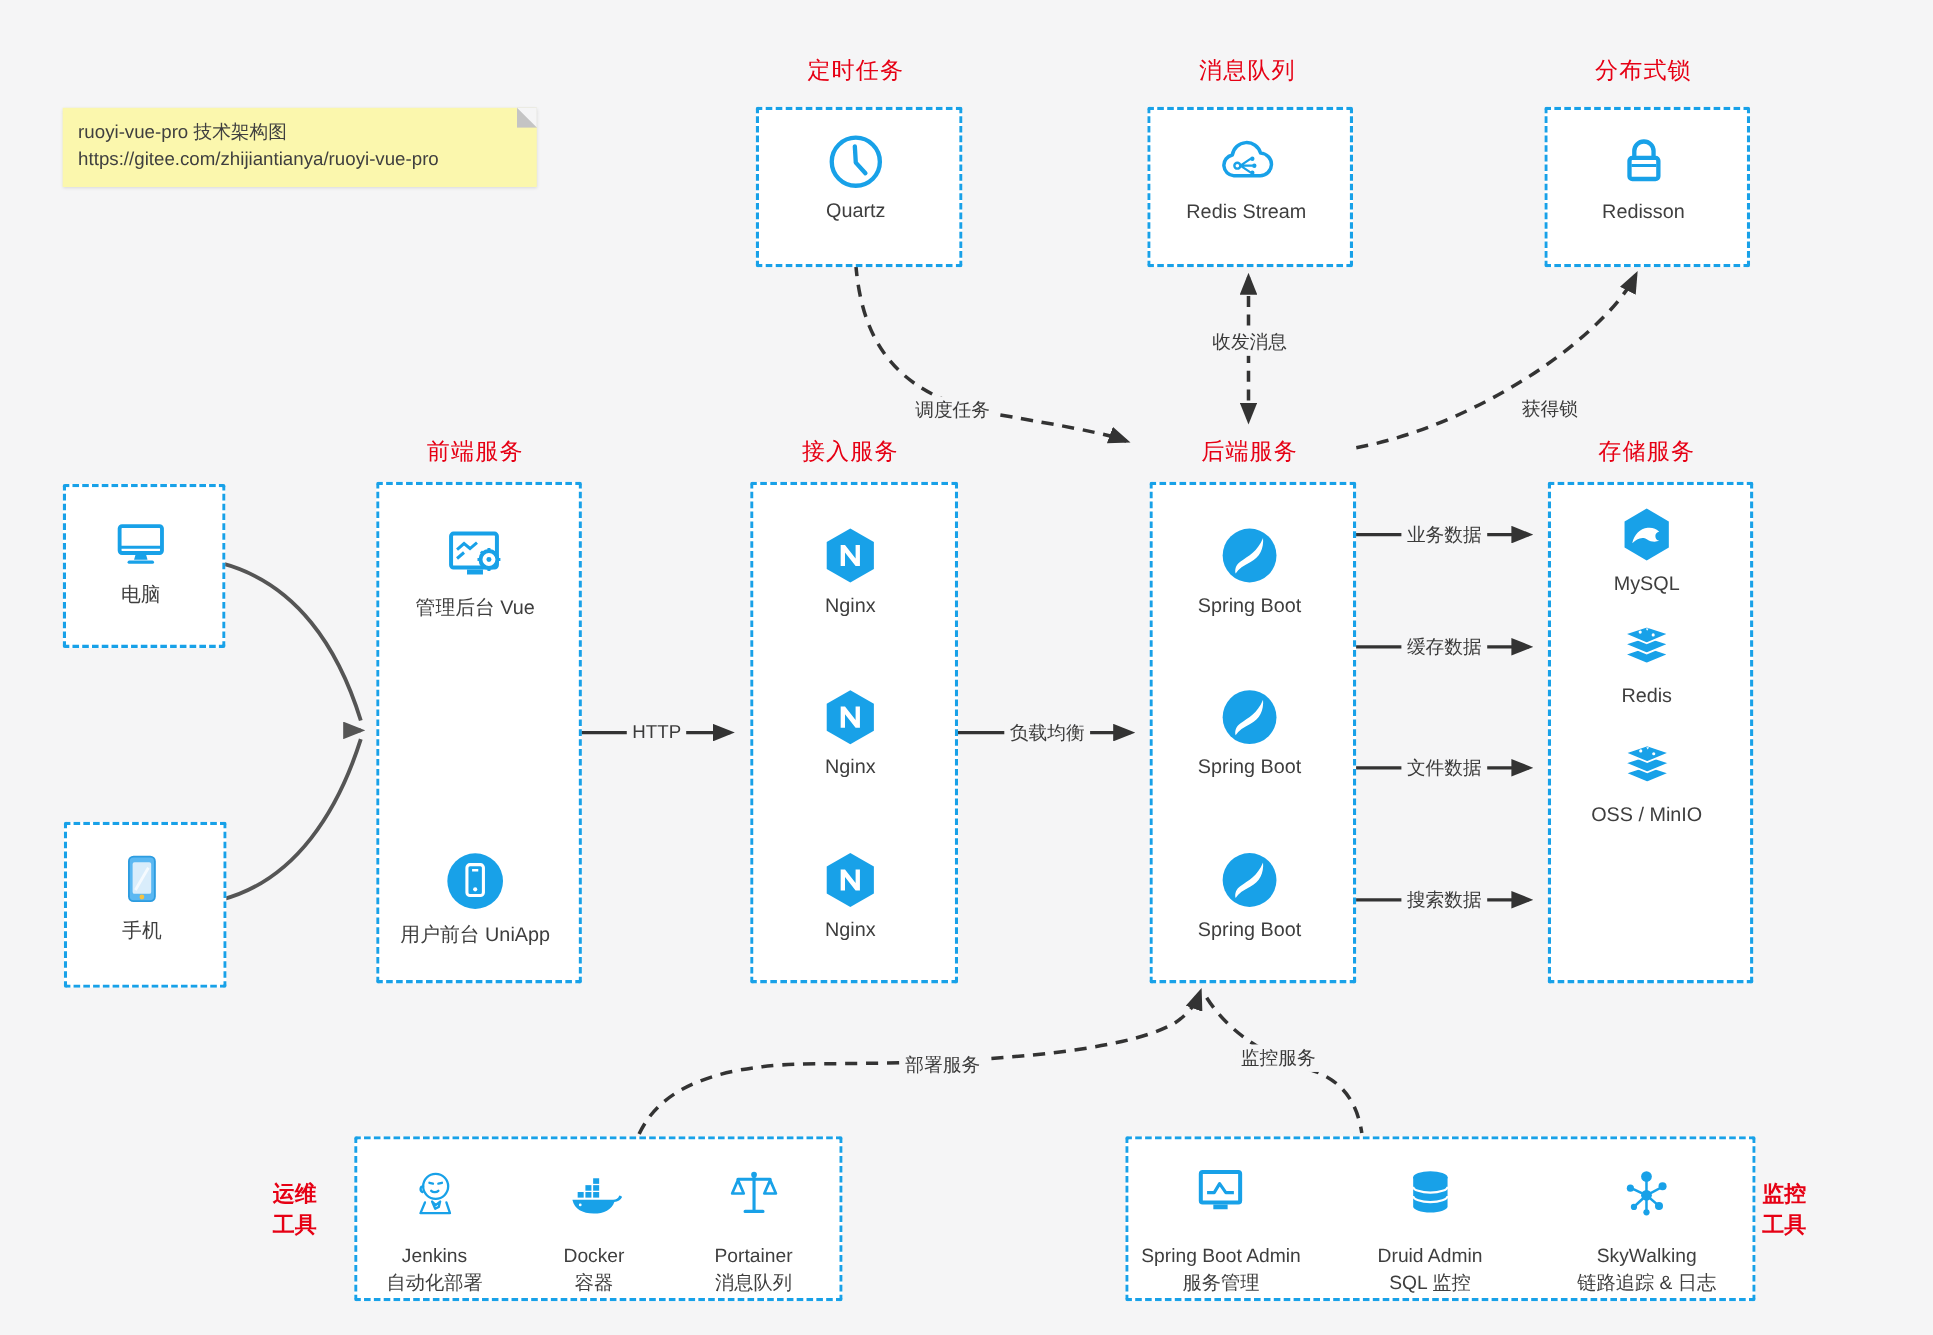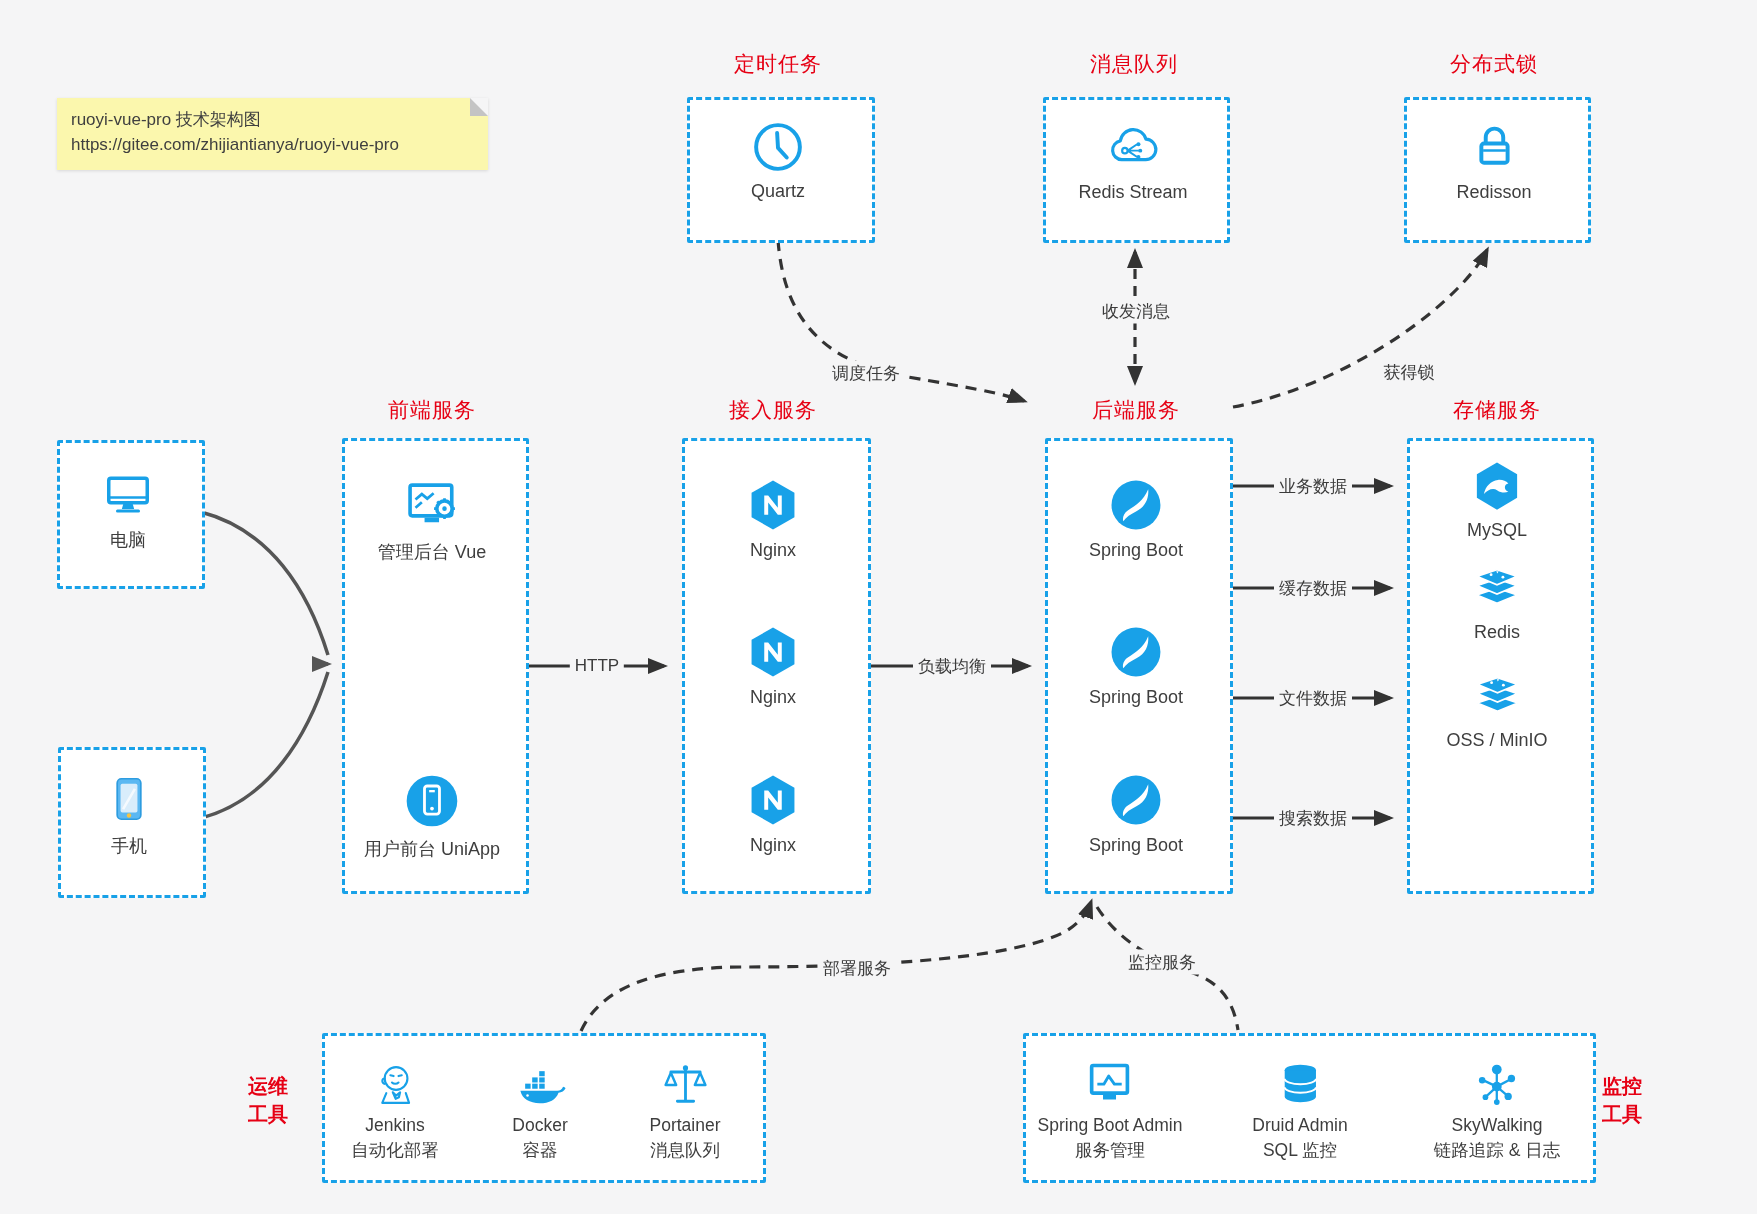--- a/index.html
+++ b/index.html
@@ -15,21 +15,21 @@
           font-family:"Liberation Sans","DejaVu Sans",sans-serif;overflow:hidden;}
   .wires{position:absolute;left:0;top:0;z-index:1;}
   .box{position:absolute;border:3px dashed var(--accent);background:#ffffff;border-radius:2px;z-index:2;}
   .gtitle{position:absolute;transform:translateX(-50%);font-size:21px;font-weight:400;
           color:var(--red);letter-spacing:1px;white-space:nowrap;z-index:4;}
   .node{position:absolute;transform:translateX(-50%);text-align:center;z-index:4;}
   .node .ic{display:block;margin:0 auto;}
   .node .ic svg{display:block;margin:0 auto;}
   .lbl{font-size:18px;color:var(--ink);margin-top:6px;white-space:nowrap;}
   .lbl2{font-size:17.5px;color:var(--ink);margin-top:2px;white-space:nowrap;}
-  .bottom .lbl{font-size:17.5px;margin-top:4px;}
+  .bottom .lbl{font-size:17.5px;margin-top:20px;}
   .elabel{position:absolute;transform:translate(-50%,-50%);font-size:17px;color:#3b3b3b;
           background:var(--bg);padding:1px 5px;white-space:nowrap;z-index:5;text-align:right;}
   .side-label{position:absolute;font-size:20px;font-weight:700;color:var(--red);
           line-height:28px;text-align:left;white-space:nowrap;z-index:4;}
   .note{position:absolute;left:57px;top:98px;width:431px;height:72px;background:#fbf7ad;
         box-shadow:0 1px 3px rgba(0,0,0,.12);z-index:4;box-sizing:border-box;padding:9px 0 0 14px;}
   .note::after{content:"";position:absolute;top:0;right:0;width:0;height:0;border-style:solid;
         border-width:0 18px 18px 0;border-color:var(--bg) var(--bg) #c4c4c4 transparent;}
   .note div{font-size:17px;color:#3f3f3f;line-height:25px;white-space:nowrap;}
 </style>

